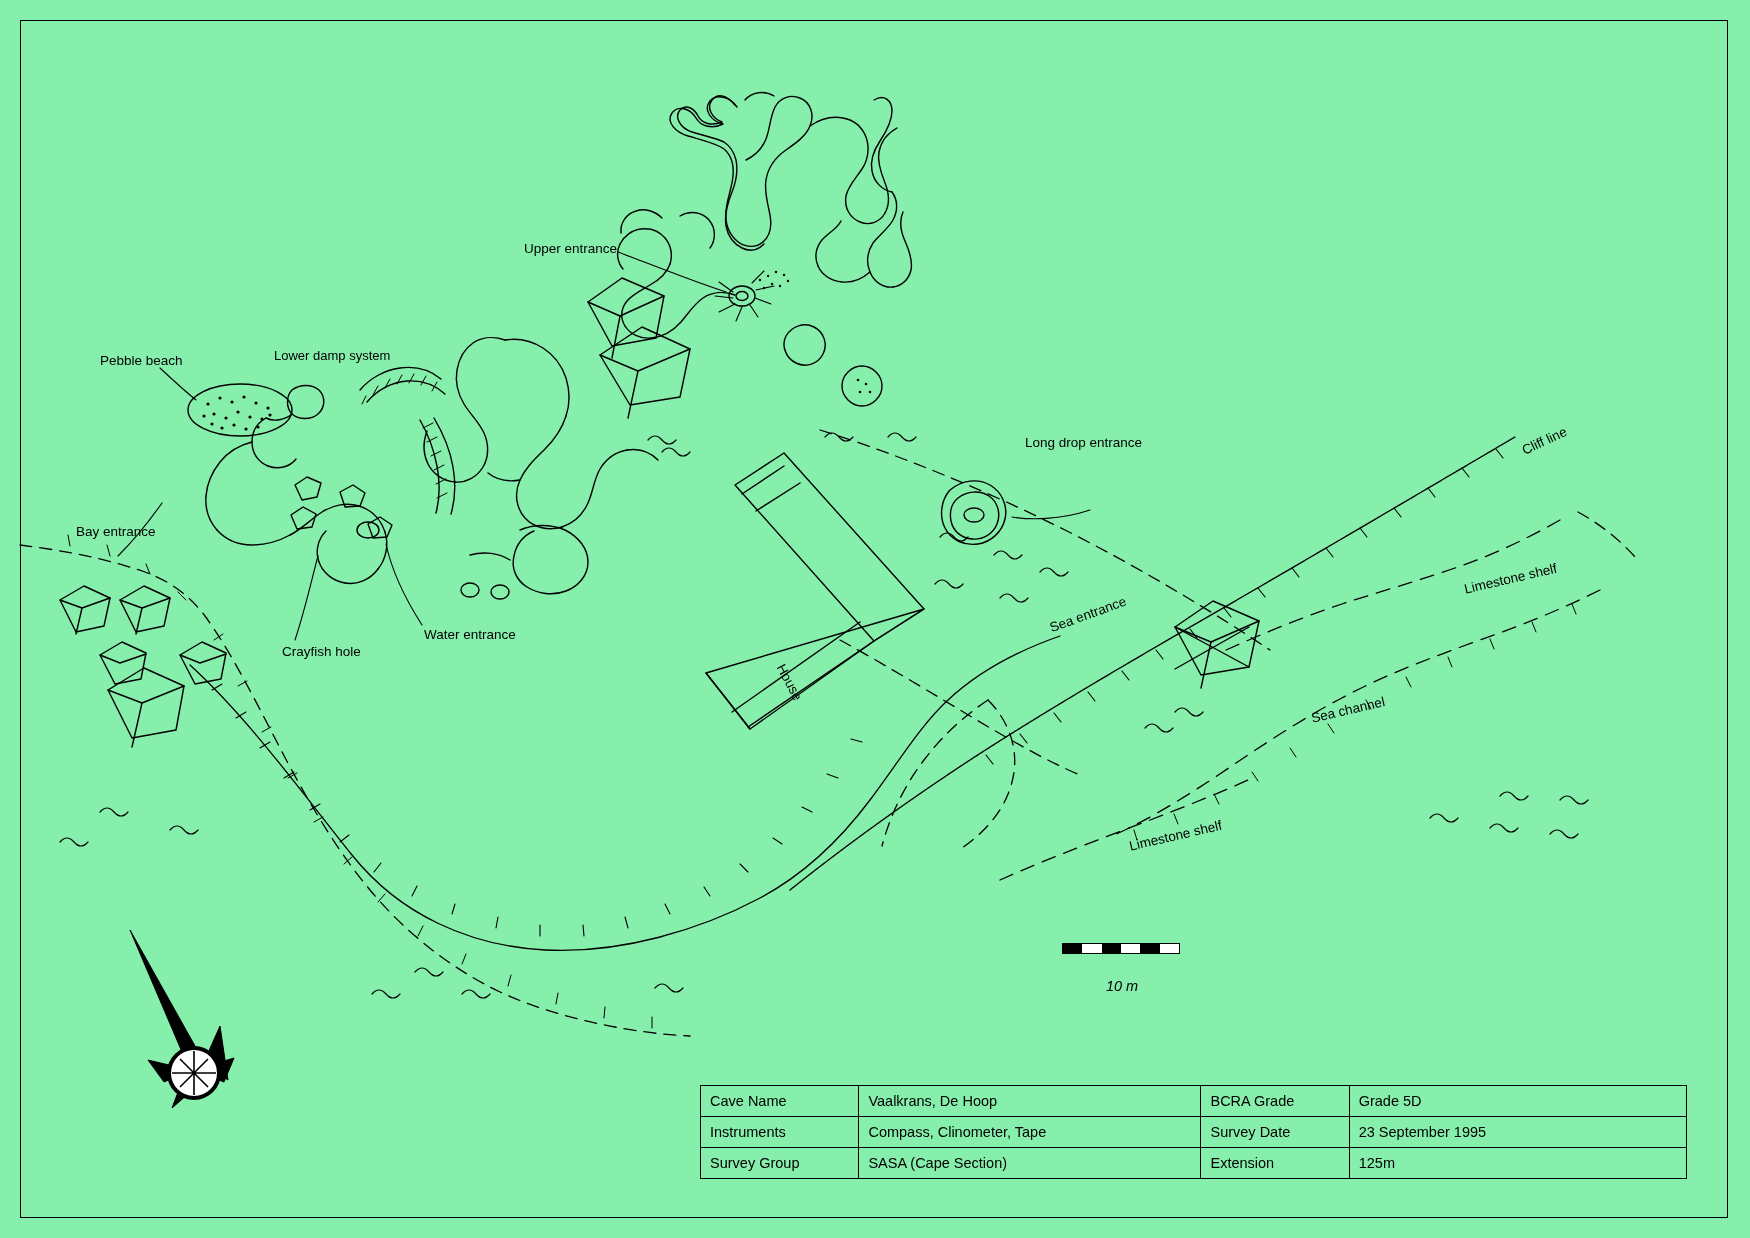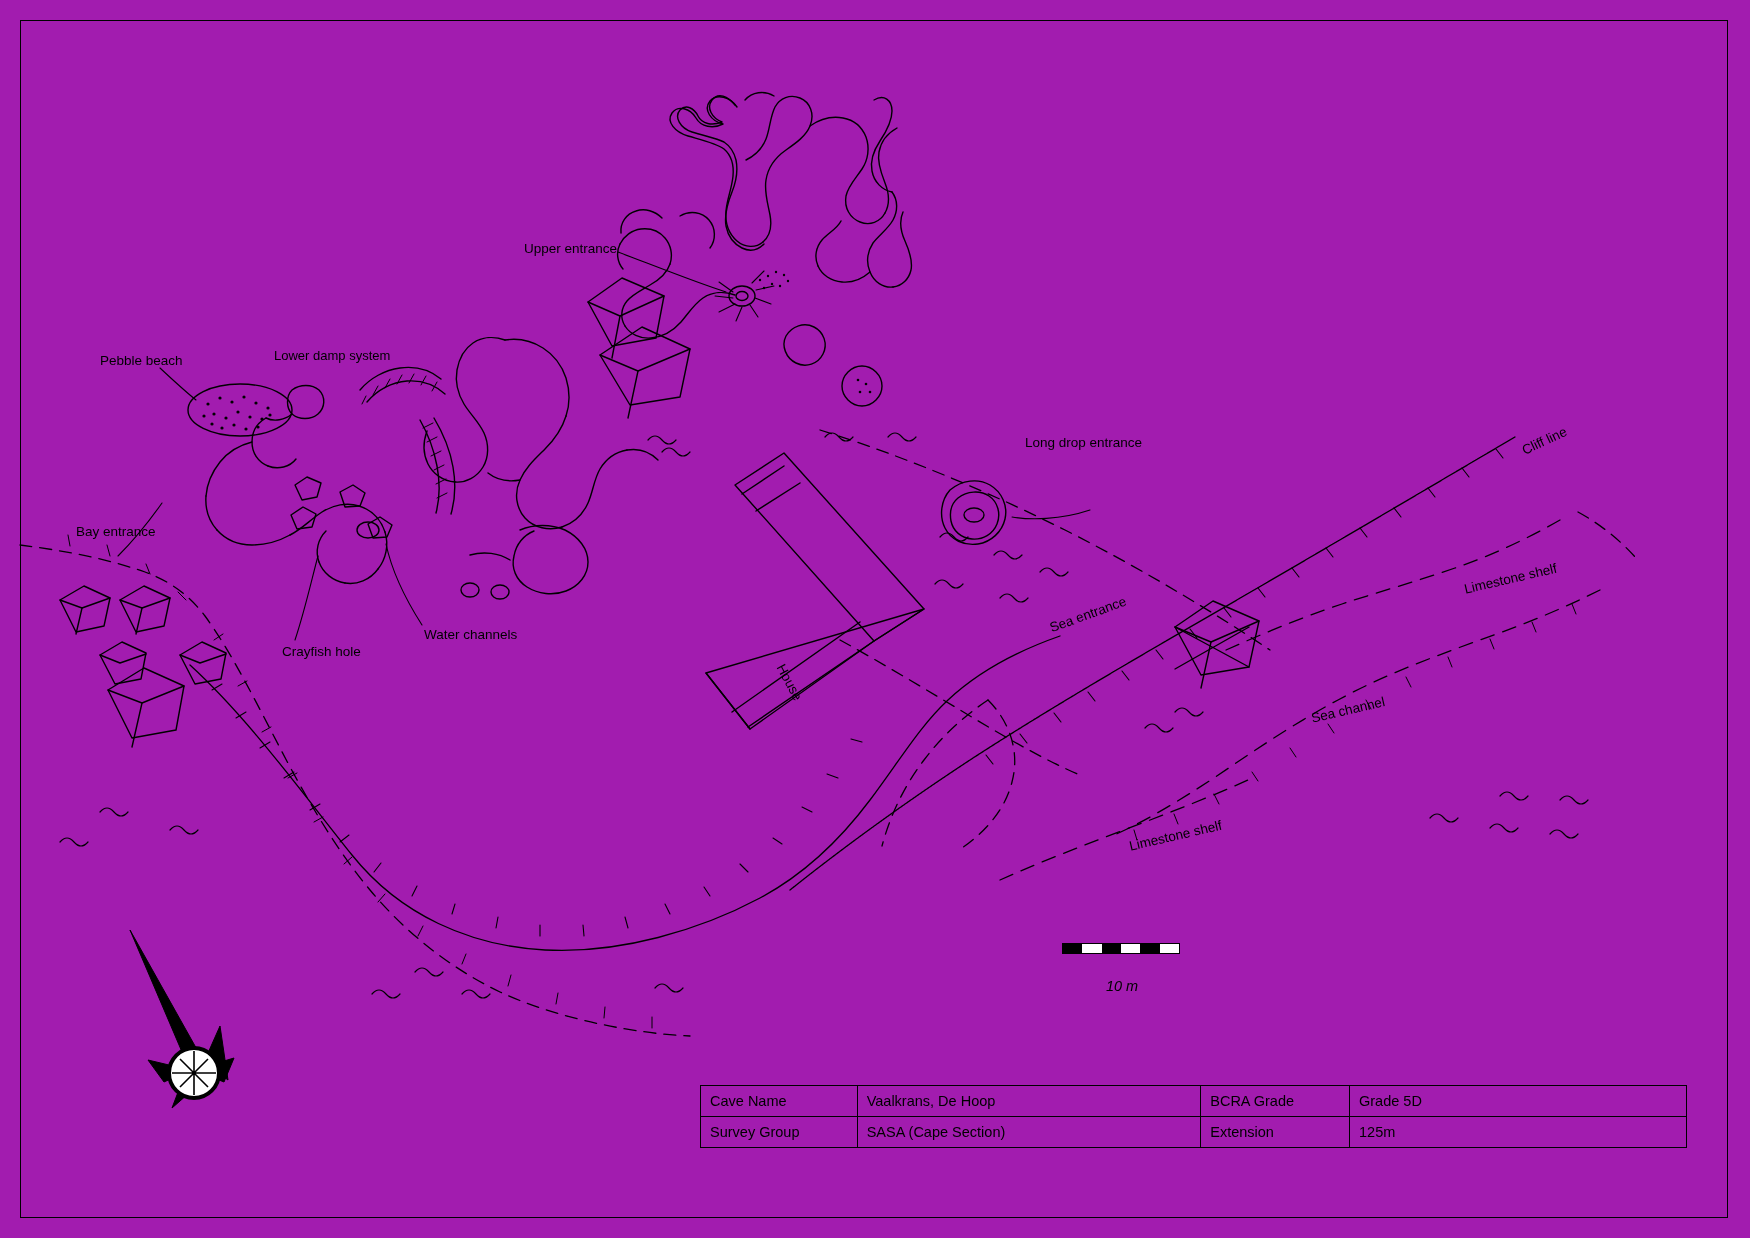--- a/index.html
+++ b/index.html
@@ -8,21 +8,21 @@
     background: #ffffff;
   }
   body {
     font-family: "Liberation Sans", sans-serif;
     color: #000000;
   }
   #page {
     position: relative;
     width: 1750px;
     height: 1238px;
-    background: #a21caf;
+    background: #86efac;
     overflow: hidden;
   }
   #frame {
     position: absolute;
     left: 20px;
     top: 20px;
     width: 1708px;
     height: 1198px;
     border: 1.5px solid #000;
     box-sizing: border-box;
@@ -404,21 +404,21 @@
         <path d="M1090,510 C1060,520 1030,520 1012,517"></path>
       </g>
     </g>
   </svg>
 
   <div class="lbl" style="left:524px; top:242px;">Upper entrance</div>
   <div class="lbl" style="left:100px; top:354px;">Pebble beach</div>
   <div class="lbl big" style="left:274px; top:349px;">Lower damp system</div>
   <div class="lbl" style="left:76px; top:491px;margin-top:34px;">Bay entrance</div>
   <div class="lbl" style="left:282px; top:645px;">Crayfish hole</div>
-  <div class="lbl" style="left:424px; top:628px;">Water channels</div>
+  <div class="lbl" style="left:424px; top:628px;">Water entrance</div>
   <div class="lbl rot-pos62" style="left:786px; top:662px;">House</div>
   <div class="lbl" style="left:1025px; top:436px;">Long drop entrance</div>
   <div class="lbl rot-neg20" style="left:1048px; top:622px;">Sea entrance</div>
   <div class="lbl rot-neg25" style="left:1520px; top:445px;">Cliff line</div>
   <div class="lbl rot-neg13" style="left:1463px; top:583px;">Limestone shelf</div>
   <div class="lbl rot-neg13" style="left:1128px; top:840px;">Limestone shelf</div>
   <div class="lbl rot-neg13" style="left:1310px; top:712px;">Sea channel</div>
 
   <div id="scalebar-wrap">
     <div id="scalebar">
@@ -450,20 +450,26 @@
 
   <table id="infotable">
     <tbody>
       <tr>
         <td class="k1">Cave Name</td>
         <td class="v1">Vaalkrans, De Hoop</td>
         <td class="k2">BCRA Grade</td>
         <td class="v2">Grade 5D</td>
       </tr>
       <tr>
+        <td class="k1">Instruments</td>
+        <td class="v1">Compass, Clinometer, Tape</td>
+        <td class="k2">Survey Date</td>
+        <td class="v2">23 September 1995</td>
+      </tr>
+      <tr>
         <td class="k1">Survey Group</td>
         <td class="v1">SASA (Cape Section)</td>
         <td class="k2">Extension</td>
         <td class="v2">125m</td>
       </tr>
     </tbody>
   </table>
 
 </div>
 

